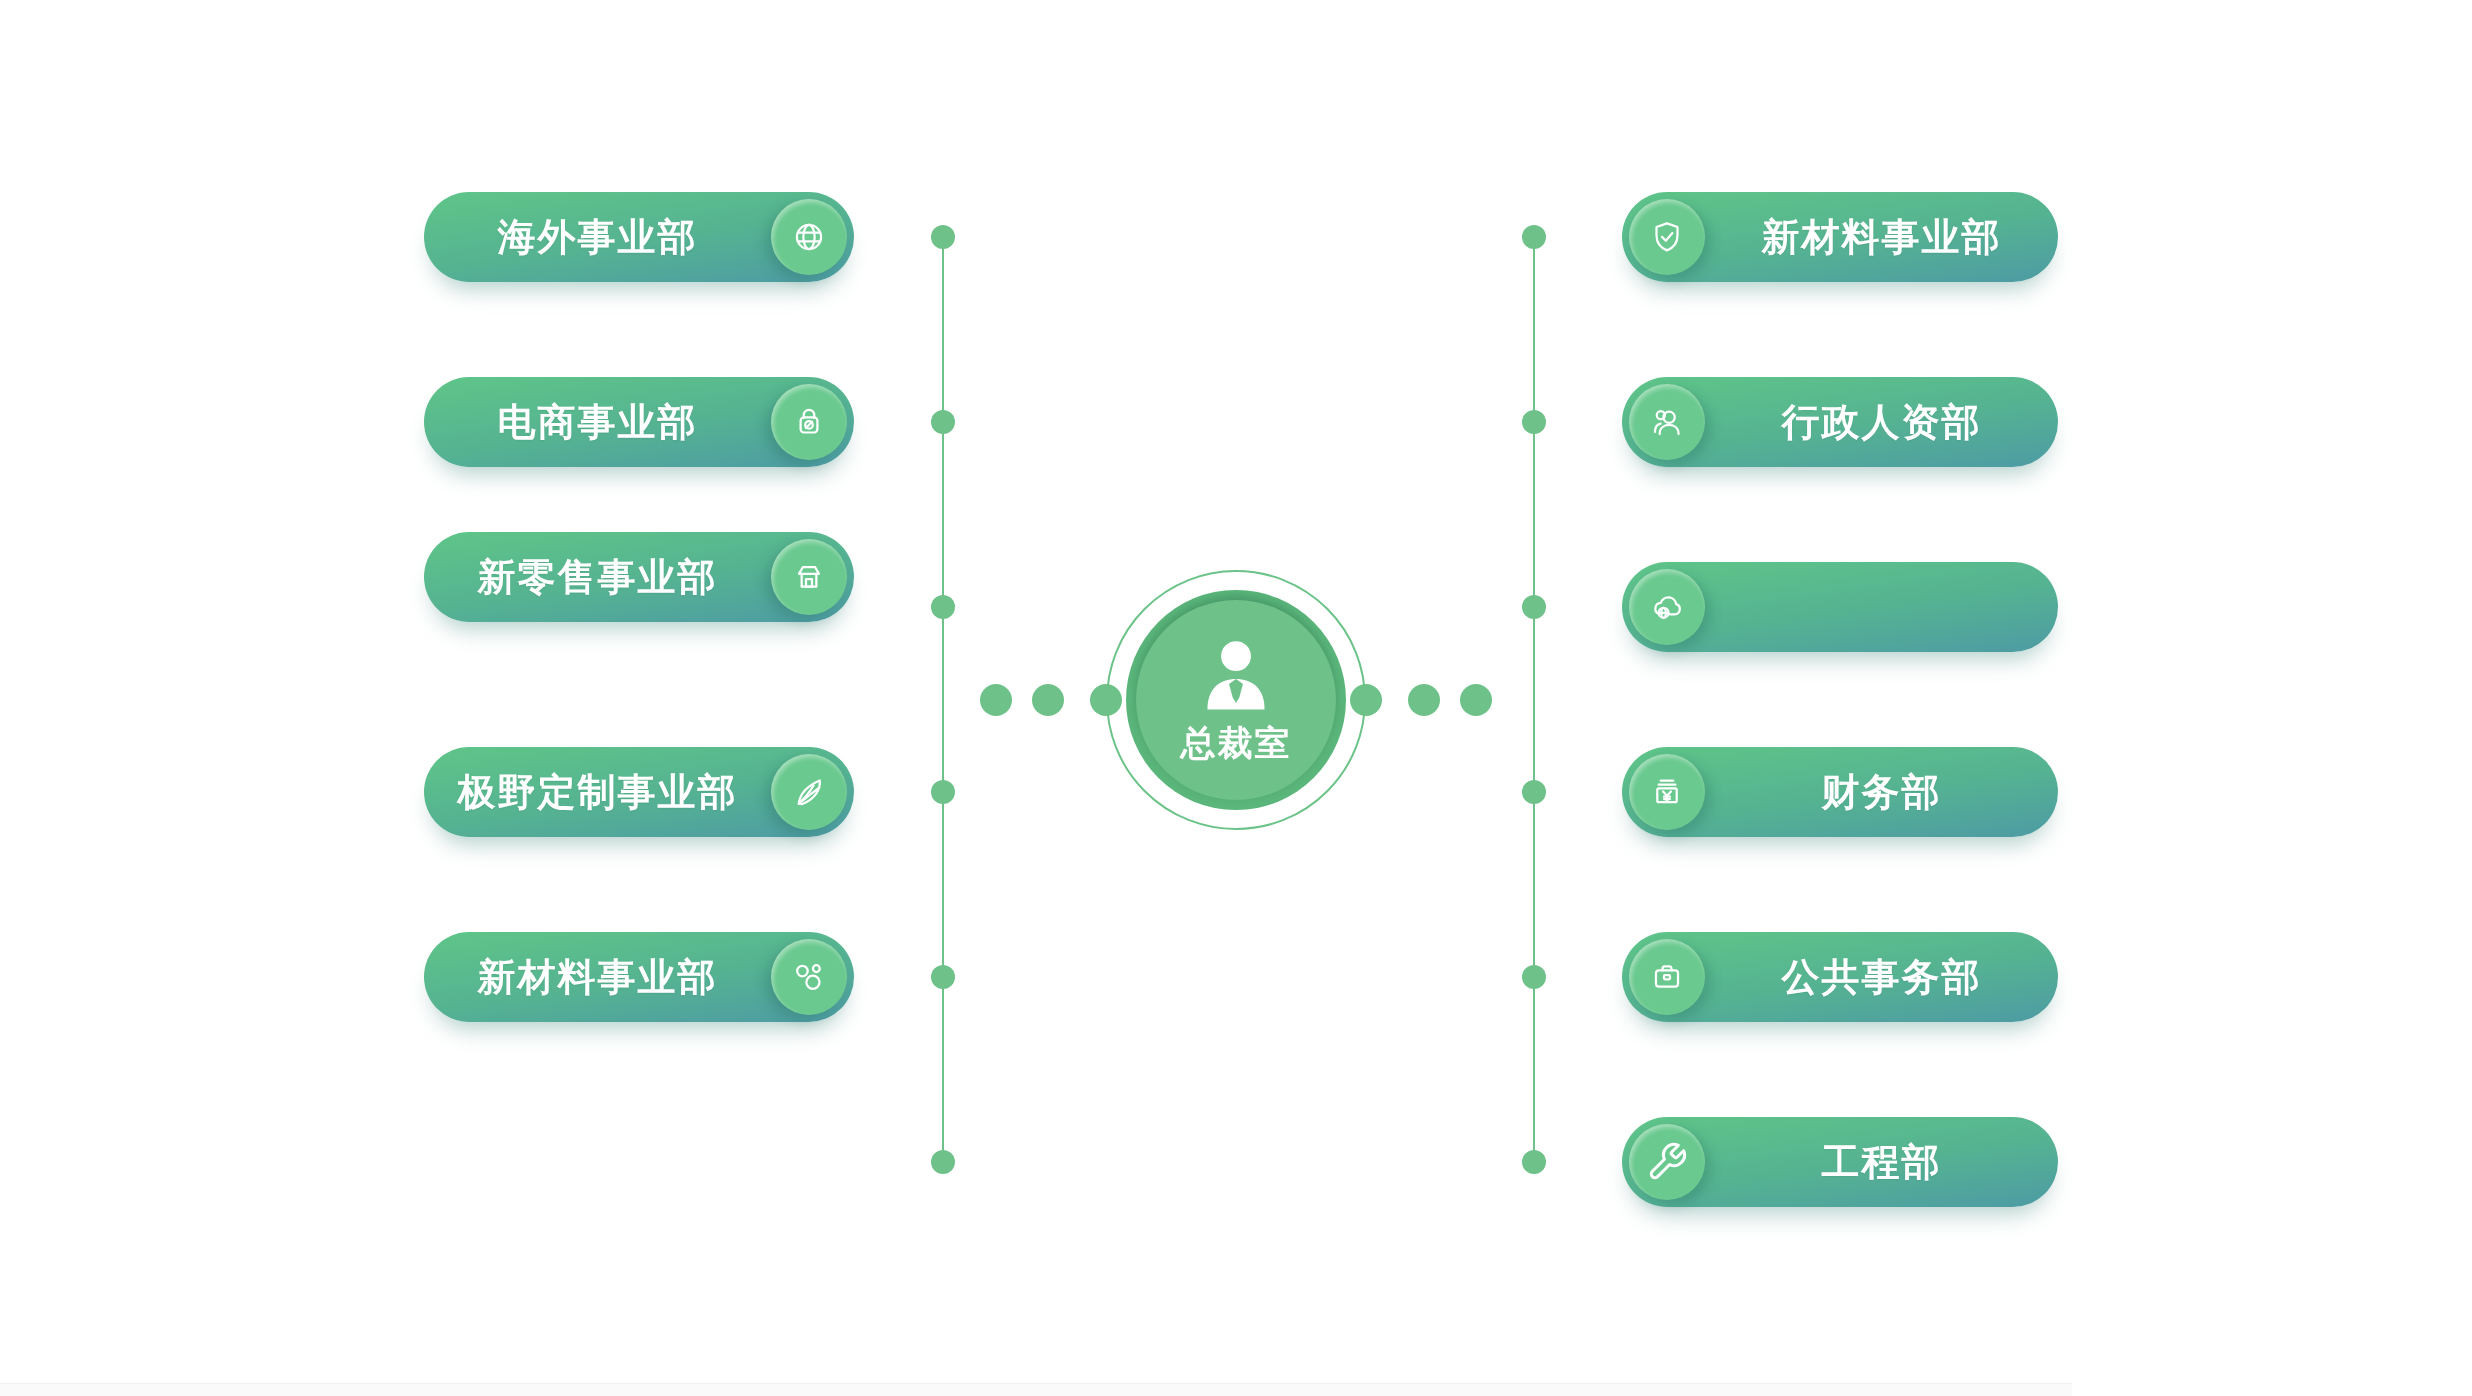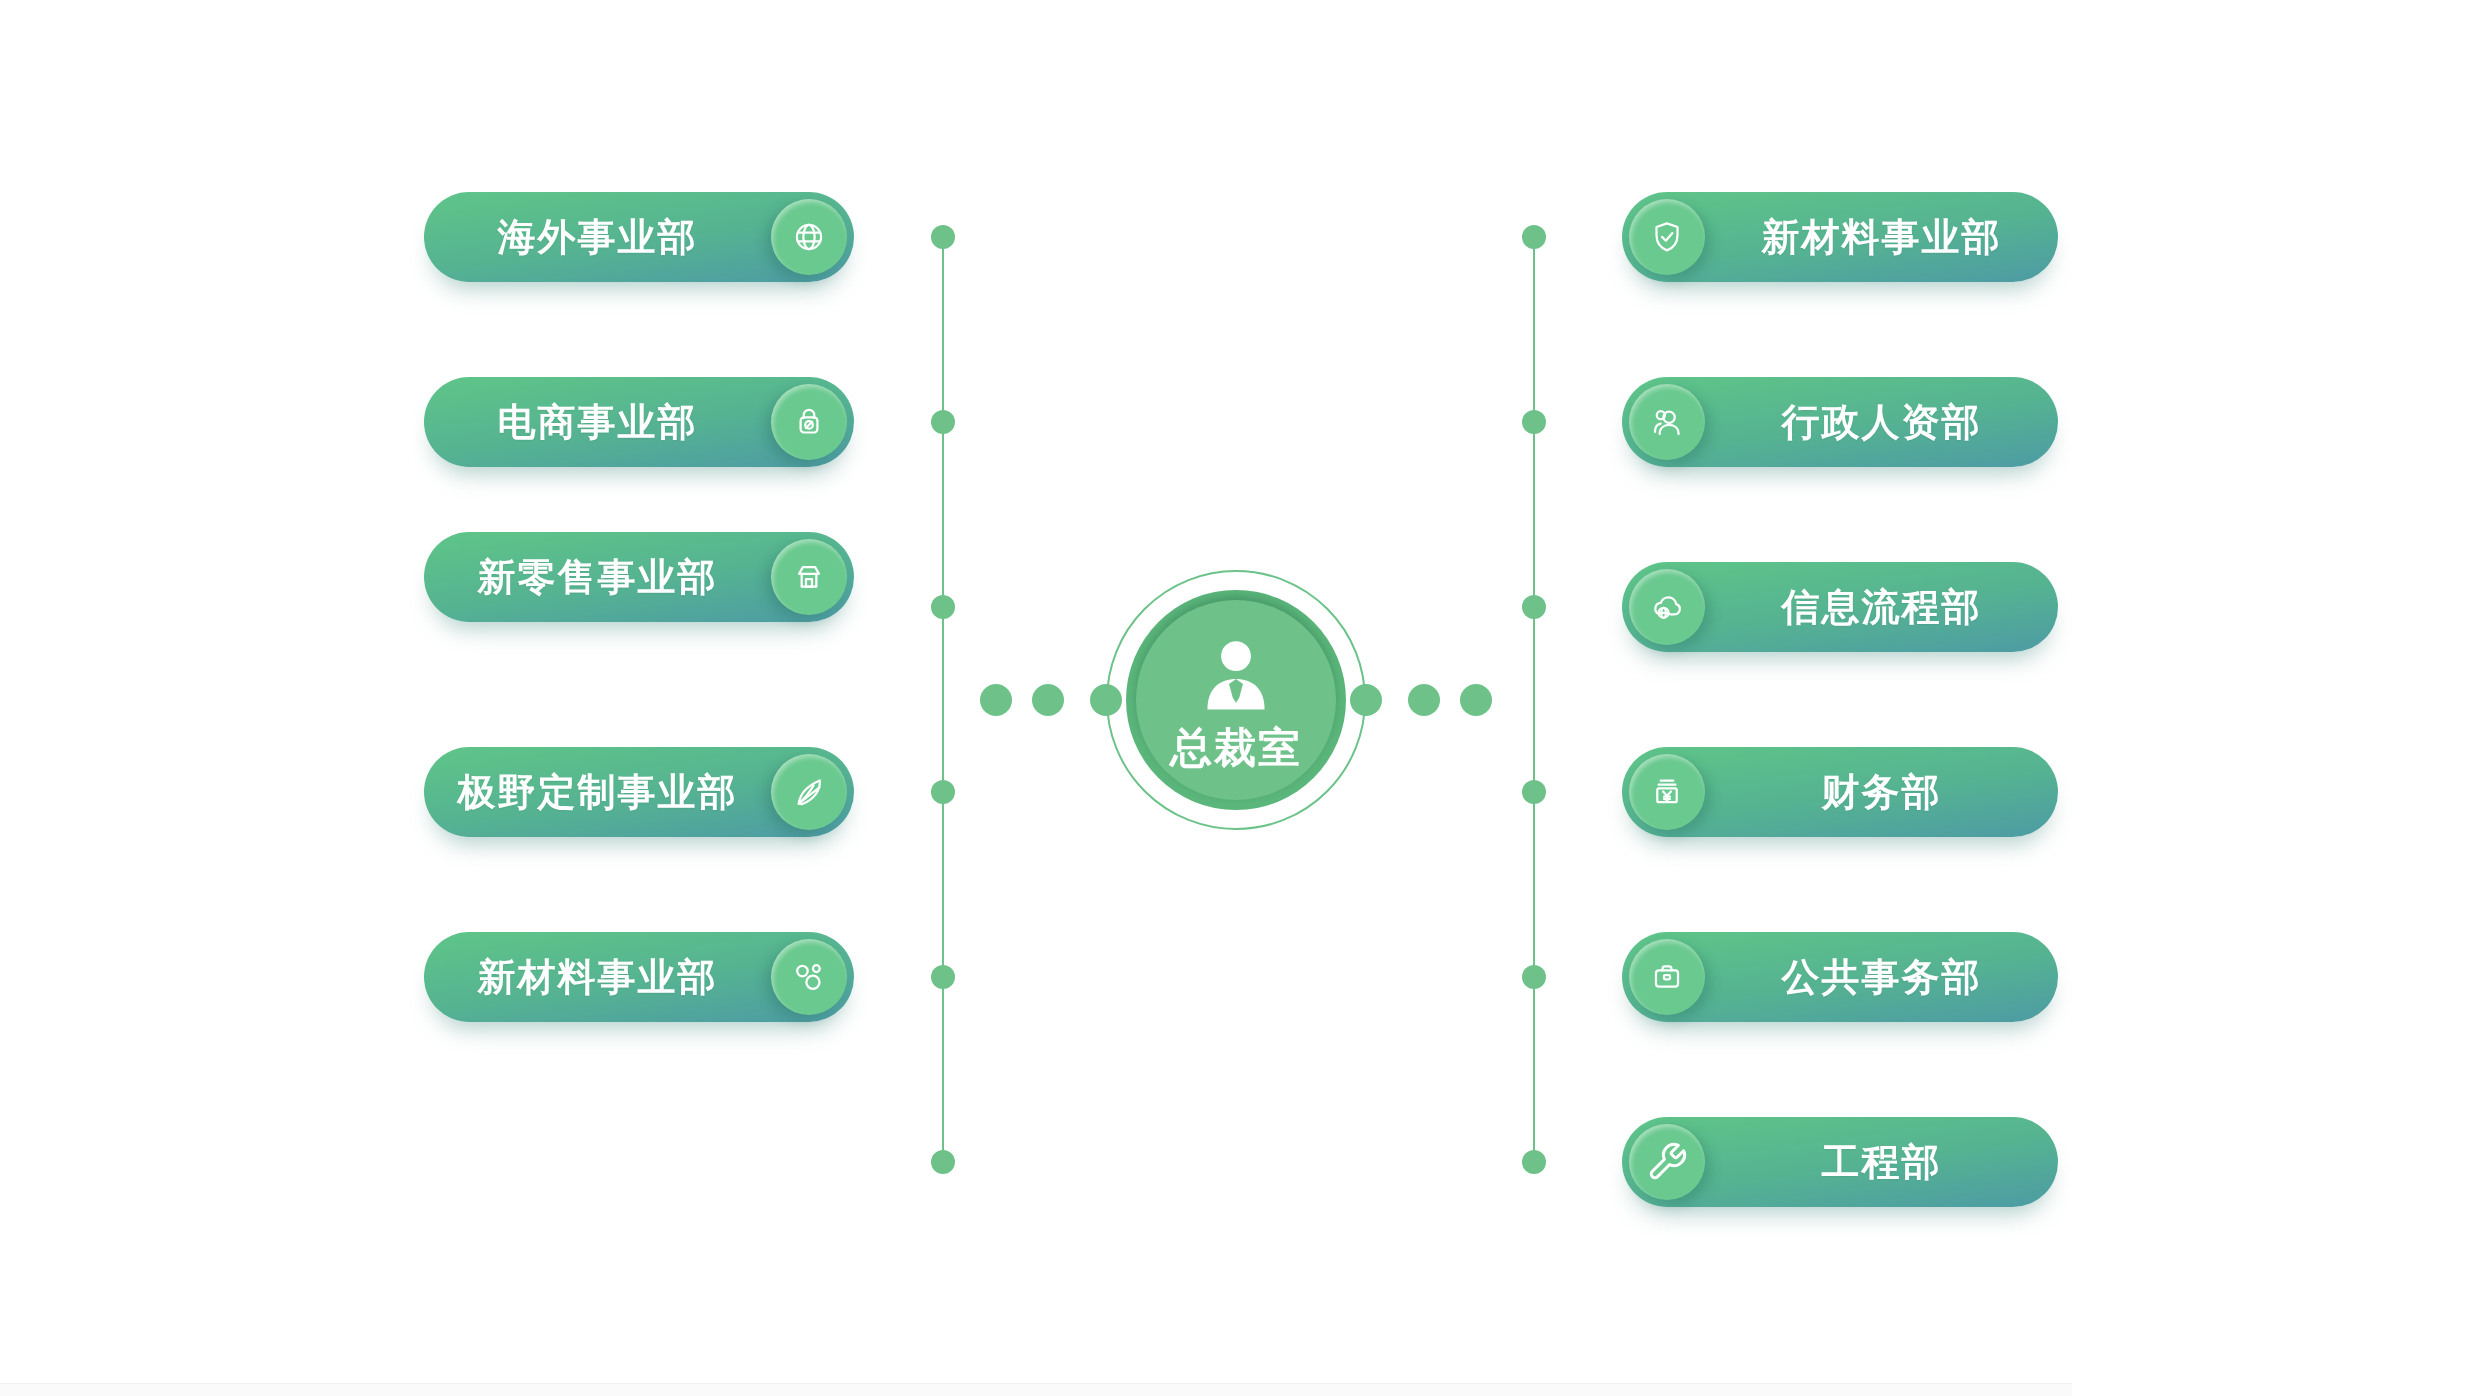--- a/index.html
+++ b/index.html
@@ -46,21 +46,21 @@
     position:absolute;left:1126px;top:590px;width:220px;height:220px;border-radius:50%;
     background:#5bb67b;
   }
   .center-disc-inner{
     position:absolute;left:1136px;top:600px;width:200px;height:200px;border-radius:50%;
     background:#6dc189;box-shadow:0 -4px 8px rgba(38,100,68,.35);
   }
   .center-person{position:absolute;left:1196px;top:640px;width:80px;height:72px;}
   .center-label{
     position:absolute;left:1126px;top:720px;width:220px;text-align:center;
-    color:#ffffff;font-size:42px;font-weight:600;letter-spacing:2px;
+    color:#ffffff;font-size:35px;font-weight:600;letter-spacing:2px;
   }
   .bottom-edge{position:absolute;left:0;right:0;bottom:0;height:12px;background:#fafafa;border-top:1px solid #f2f2f2;}
 </style>
 </head>
 <body>
 
 <div class="stage">
 
   <div class="pill left-pill" style="top:192px">
     <span class="pill-label">海外事业部</span>
@@ -143,21 +143,20 @@
 
   <div class="pill right-pill" style="top:562px">
     <span class="icon-badge">
       <svg viewBox="0 0 32 32">
           <path d="M18.2 21.6h3.6a4 4 0 0 0 1.2-7.8 6 6 0 0 0-11.7-.9 4.4 4.4 0 0 0-1.6 8.4"></path>
           <circle cx="13.4" cy="20.4" r="3.8"></circle>
           <ellipse cx="13.4" cy="20.4" rx="1.7" ry="3.8"></ellipse>
           <path d="M9.8 20.4h7.2"></path>
         </svg>
     </span>
-    <span class="pill-label">信息流程部</span>
   </div>
 
   <div class="pill right-pill" style="top:747px">
     <span class="icon-badge">
       <svg viewBox="0 0 32 32">
           <path d="M11.2 7.4h9.6M9.6 10.4h12.8"></path>
           <rect x="8.6" y="13.2" width="14.8" height="10.6" rx="1.2"></rect>
           <path d="M13 15.6l3 3.3 3-3.3M16 18.9v4.2M13.7 19.6h4.6M13.7 21.4h4.6"></path>
         </svg>
     </span>

